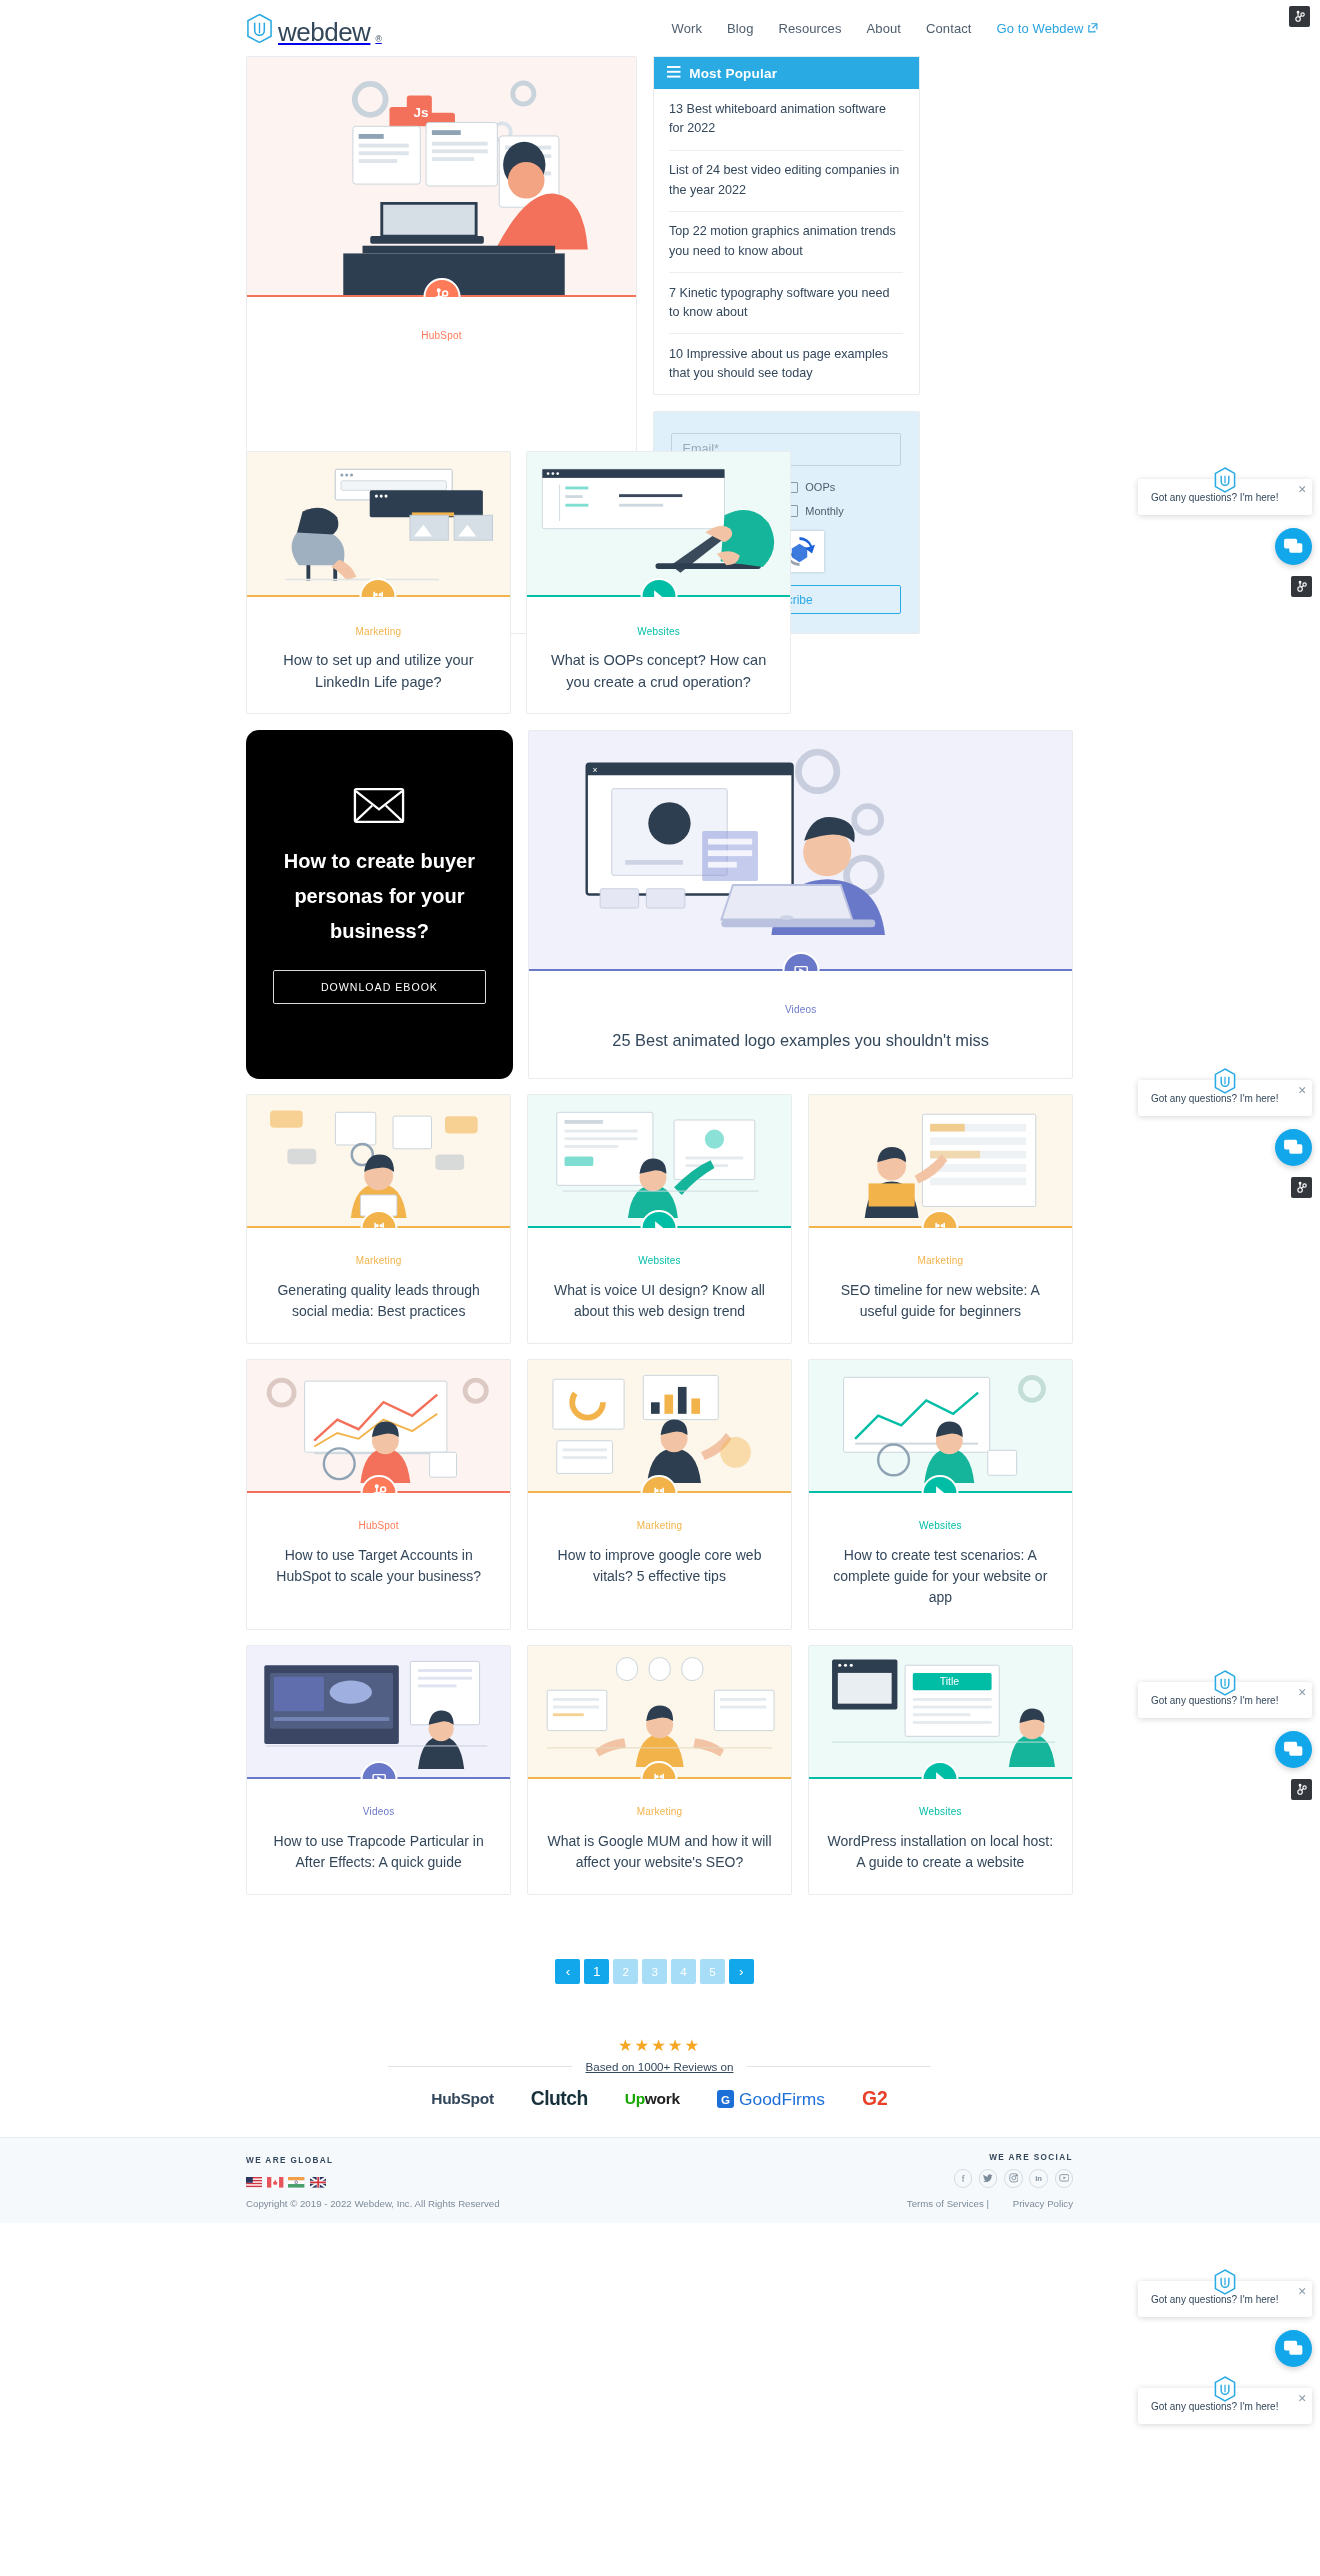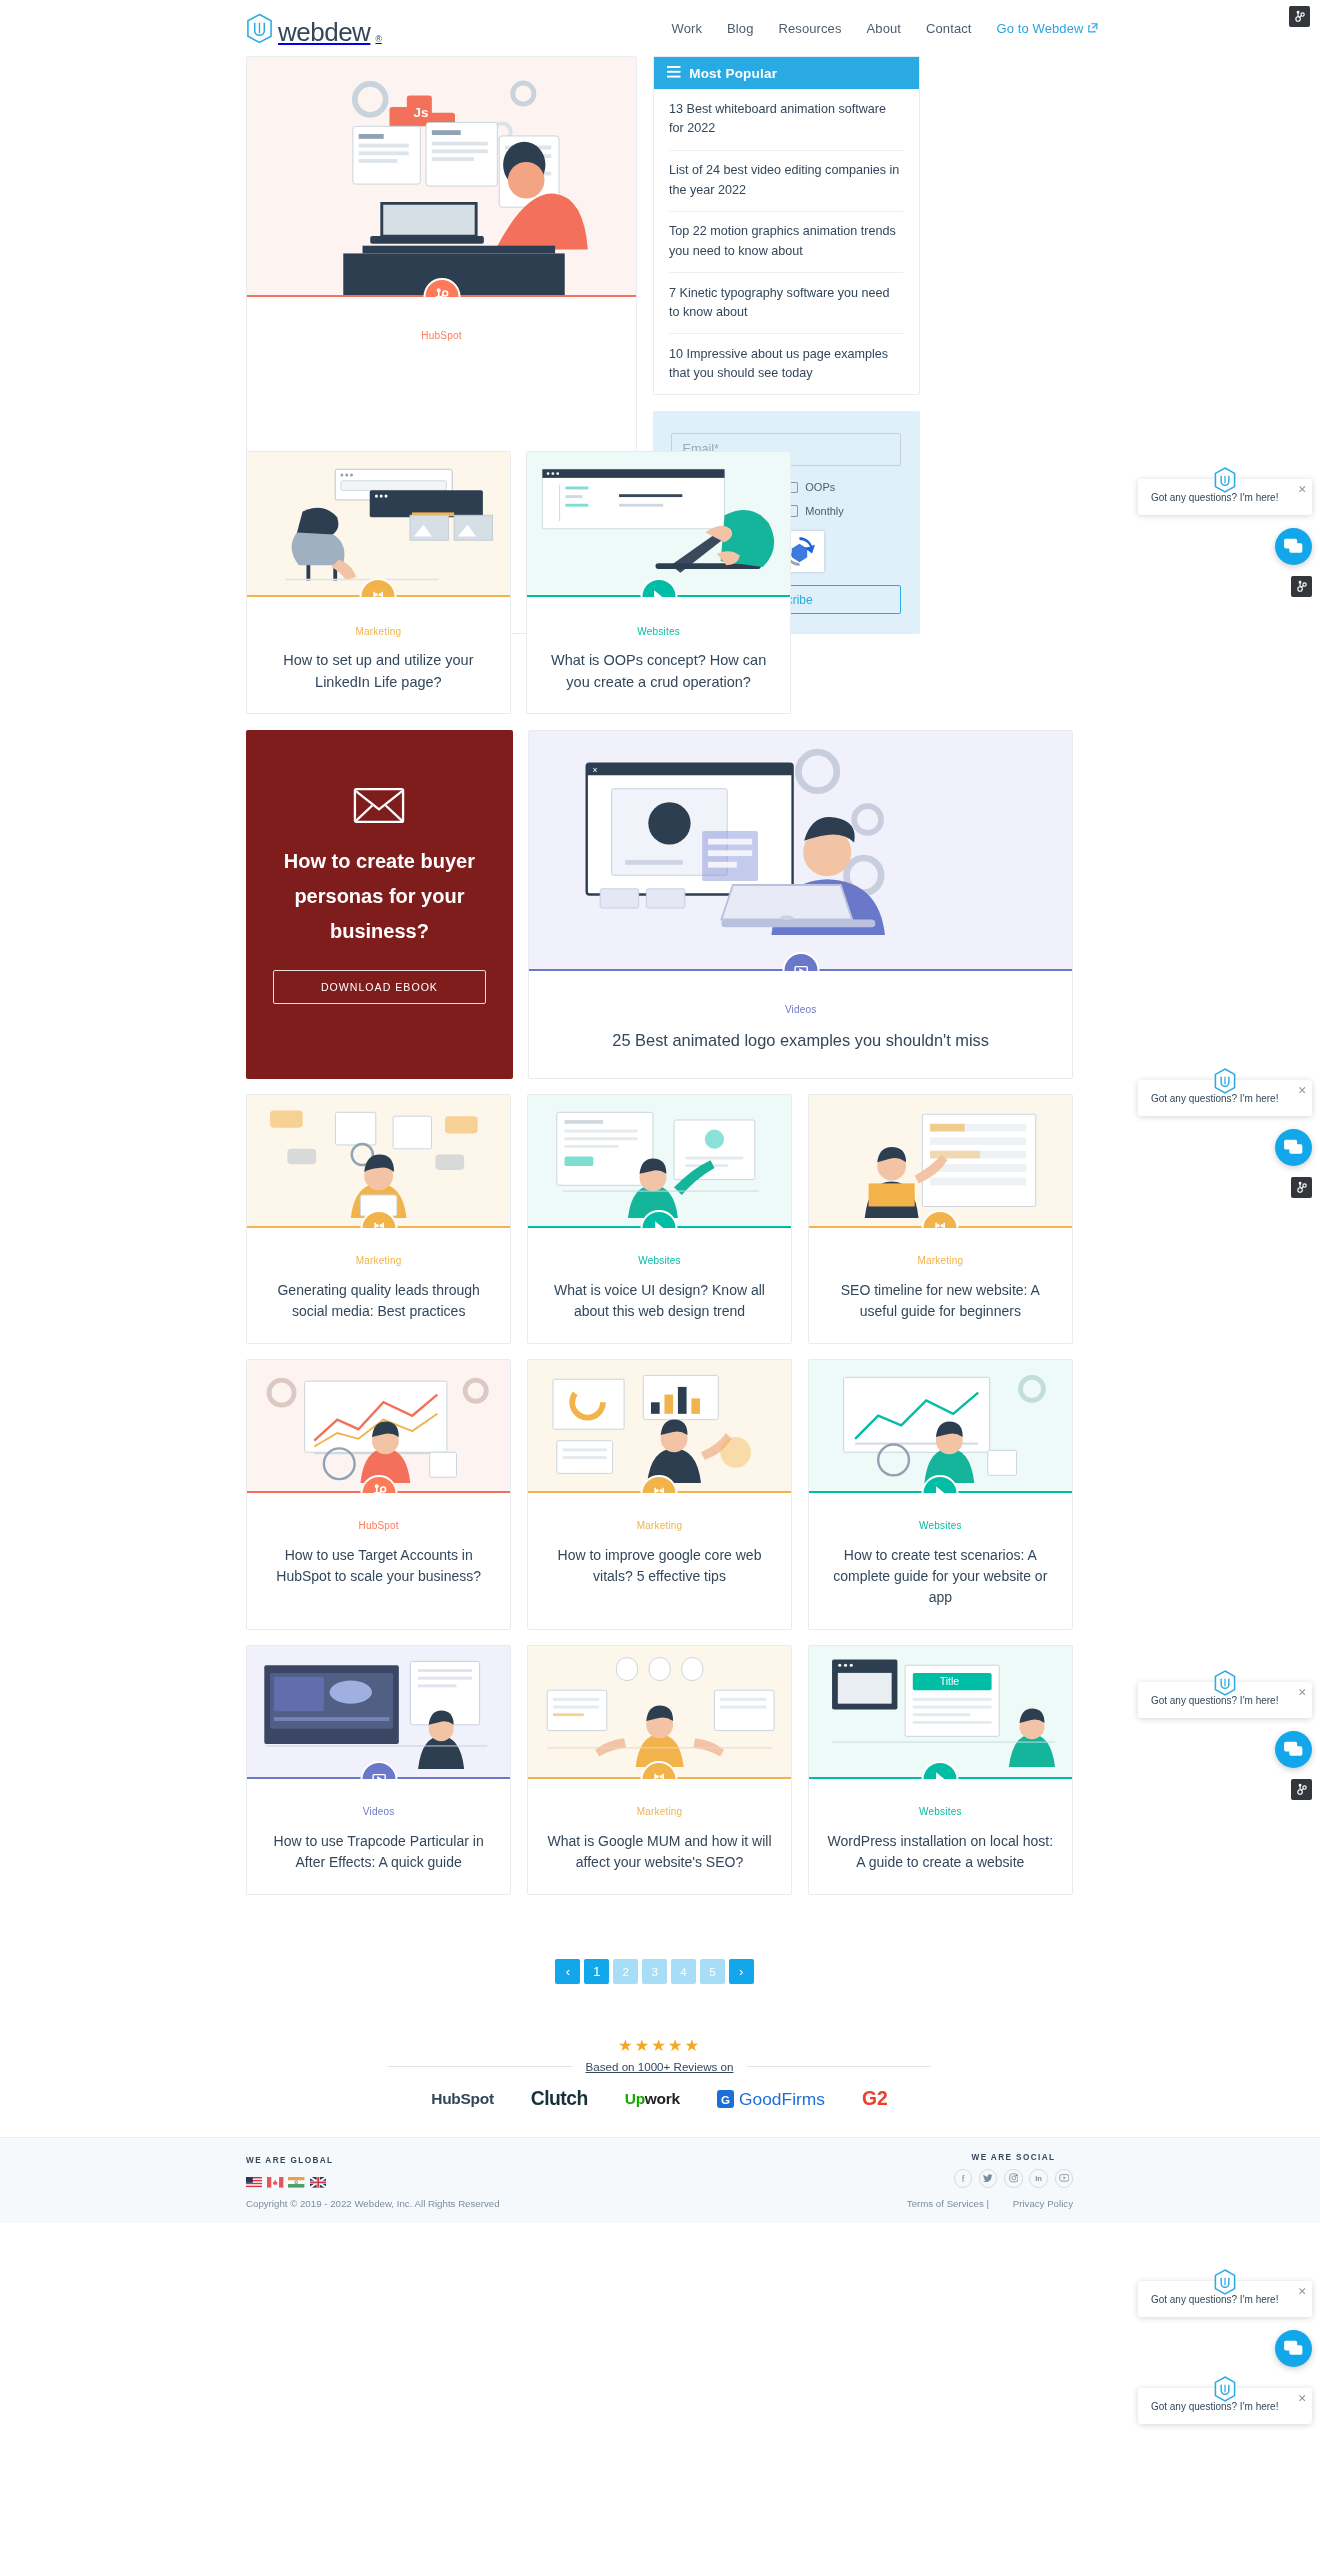--- a/index.html
+++ b/index.html
@@ -107,21 +107,21 @@
   .recap-l small { font-size: 6.8px; opacity: .92; }
   .recap-r { width: 48px; display: flex; align-items: center; justify-content: center; }
   .subs-btn {
     width: 100%; height: 29px; border: 1px solid #29aae3; background: transparent;
     color: #29aae3; font-size: 12px; cursor: pointer; font-family: inherit;
     border-radius: 1.9px;
   }
 
   
   .ebook {
-    width: 267px; background: #7f1d1d; color: #fff; border-radius: 2px;
+    width: 267px; background: #000000; color: #fff; border-radius: 13px;
     padding: 56px 27px 39px; text-align: center; display: flex;
     flex-direction: column; align-items: center;
   }
   .ebook h3 {
     font-size: 20px; font-weight: bold; line-height: 1.75; margin: 15.5px 0 21px;
   }
   .ebook-btn {
     width: 100%; border: 1px solid rgba(255,255,255,.85); background: transparent;
     color: #fff; font-size: 10.6px; letter-spacing: 1px; padding: 9.7px 0;
     cursor: pointer; font-family: inherit; border-radius: 1.9px;
@@ -174,21 +174,21 @@
   .logo-g2 { font-size: 19.3px; font-weight: bold; color: #e8402a; }
 
   
   .footer {
     margin-top: 21px; background: #f6f9fb; border-top: 1px solid #e9eef2;
     width: 1320px; position: relative; left: -246px;
     padding: 15.5px 246px 13.5px;
   }
   .f-row { display: flex; align-items: center; width: 827px; }
   .f-label { font-size: 8.2px; letter-spacing: 1.4px; color: #33475b; font-weight: bold; }
-  .f-right { margin-left: auto; text-align: center; }
+  .f-right { margin-left: auto; text-align: right; }
   .flags { display: flex; gap: 4.8px; margin-top: 8.7px; }
   .flag { width: 16.4px; height: 10.6px; display: block; }
   .socials { display: flex; gap: 6.8px; margin-top: 6.8px; justify-content: flex-end; }
   .soc {
     width: 18.4px; height: 18.4px; border-radius: 50%; border: 1px solid #d4dce3;
     display: flex; align-items: center; justify-content: center; color: #7d8c9a;
     font-size: 9.7px; cursor: pointer;
   }
   .f-bottom { display: flex; width: 827px; margin-top: 10.6px; font-size: 9.7px; color: #7d8c9a; }
   .f-bottom .f-right { margin-left: auto; }

